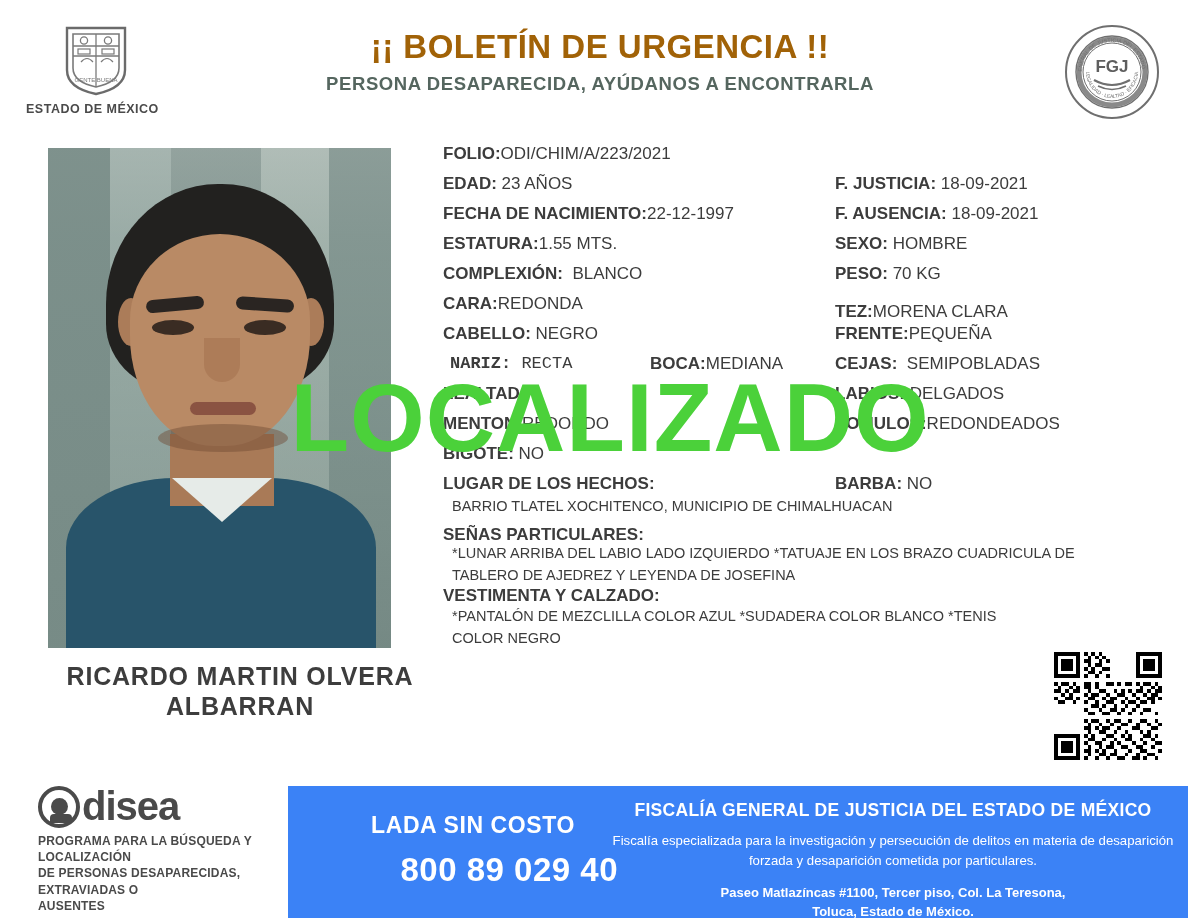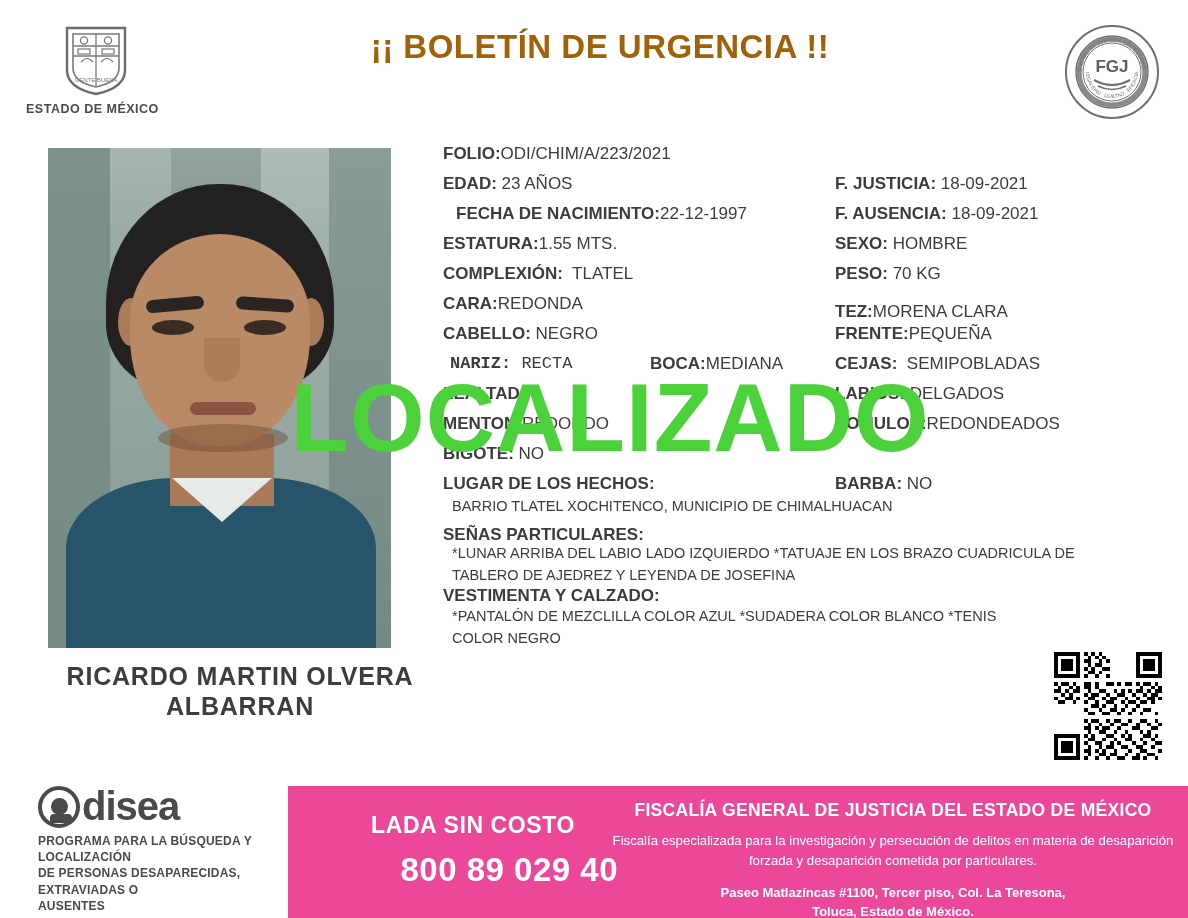--- a/index.html
+++ b/index.html
@@ -196,21 +196,21 @@
   }
   .disea-sub {
     font-size: 12px; font-weight: bold; color: #4a4a4a; letter-spacing: .2px;
     line-height: 1.35; margin-top: 4px; 
   }
   .disea-tel {
     font-size: 28px; font-weight: bold; color: #4a4a4a; margin-top: 8px; letter-spacing: .5px;
   }
   .footer-dark {
     position: absolute; left: 288px; bottom: 0; width: 900px; height: 132px;
-    background: #ec4899;
+    background: #3b82f6;
     color: #ffffff;
   }
   .lada {
     position: absolute; left: 40px; top: 26px; width: 290px; text-align: center;
   }
   .lada-label { font-size: 23px; font-weight: bold; letter-spacing: .6px; }
   .lada-number { font-size: 33px; font-weight: bold; margin-top: 12px; letter-spacing: .5px; text-align: right; }
   .fiscalia {
     position: absolute; left: 320px; top: 14px; width: 570px; text-align: center;
   }
@@ -238,20 +238,21 @@
         <path d="M24 40 q6 -7 12 0" fill="none" stroke="#7a7a7a" stroke-width="1.2"></path>
         <path d="M44 40 q6 -7 12 0" fill="none" stroke="#7a7a7a" stroke-width="1.2"></path>
         <text x="39" y="60" font-size="6" text-anchor="middle" fill="#7a7a7a" font-family="Liberation Sans, sans-serif">GENTE BUENA</text>
       </svg>
     </div>
     <div class="edomex-caption">ESTADO DE MÉXICO</div>
   </div>
 
   <div class="title-block">
     <div class="title-main">¡¡ BOLETÍN DE URGENCIA !!</div>
+    <div class="title-sub">PERSONA DESAPARECIDA, AYÚDANOS A ENCONTRARLA</div>
   </div>
 
   <div class="fgj-logo">
     <svg width="96" height="96" viewBox="0 0 96 96" aria-hidden="true">
       <circle cx="48" cy="48" r="46" fill="none" stroke="#6f6f6f" stroke-width="2"></circle>
       <circle cx="48" cy="48" r="36" fill="none" stroke="#6f6f6f" stroke-width="1.4"></circle>
       <circle cx="48" cy="48" r="33" fill="none" stroke="#8a8a8a" stroke-width="5"></circle>
       <circle cx="48" cy="48" r="29" fill="#ffffff" stroke="#6f6f6f" stroke-width="1"></circle>
       <text x="48" y="48" font-size="17" font-weight="bold" text-anchor="middle" fill="#5e5e5e" font-family="Liberation Sans, sans-serif">FGJ</text>
       <path d="M30 56 q18 10 36 0" fill="none" stroke="#6f6f6f" stroke-width="2.2"></path>
@@ -295,30 +296,30 @@
 <div class="fields">
 
   <div class="fld" style="left:443px; top:144px;">
     <b>FOLIO:</b><span class="v">ODI/CHIM/A/223/2021</span>
   </div>
 
   <div class="fld" style="left:443px; top:174px;">
     <b>EDAD:</b> <span class="v">23 AÑOS</span>
   </div>
 
-  <div class="fld" style="left:456px; top:204px;">
+  <div class="fld" style="left:443px; top:204px;">
     <b>FECHA DE NACIMIENTO:</b><span class="v">22-12-1997</span>
   </div>
 
   <div class="fld" style="left:443px; top:234px;">
     <b>ESTATURA:</b><span class="v">1.55 MTS.</span>
   </div>
 
   <div class="fld" style="left:443px; top:264px;">
-    <b>COMPLEXIÓN:</b>&nbsp; <span class="v">TLATEL</span>
+    <b>COMPLEXIÓN:</b>&nbsp; <span class="v">BLANCO</span>
   </div>
 
   <div class="fld" style="left:443px; top:294px;">
     <b>CARA:</b><span class="v">REDONDA</span>
   </div>
 
   <div class="fld" style="left:443px; top:324px;">
     <b>CABELLO:</b> <span class="v">NEGRO</span>
   </div>
 

